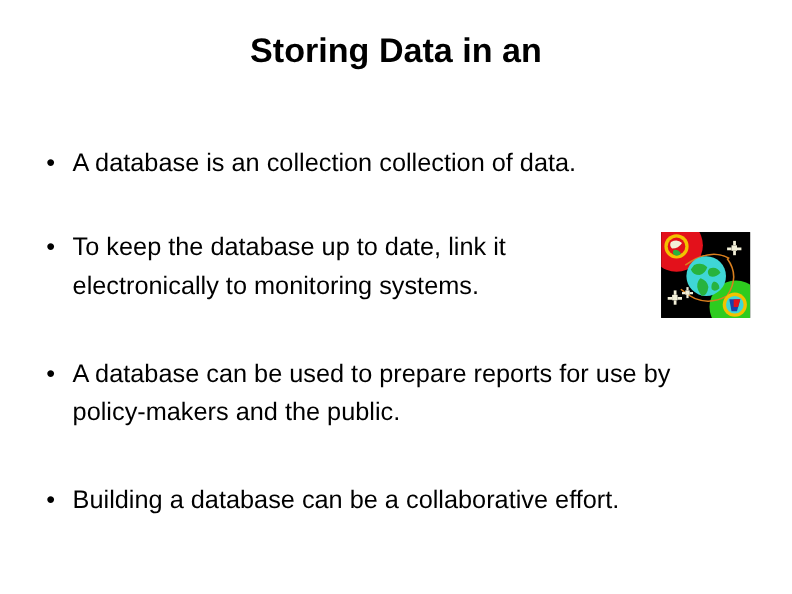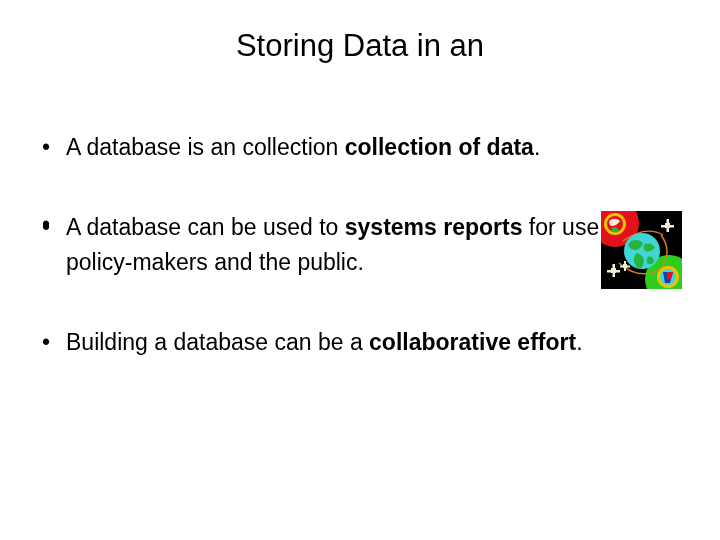--- a/index.html
+++ b/index.html
@@ -25,21 +25,21 @@
 
   
   .slide-title {
     position: absolute;
     left: 0;
     top: 27px;
     width: 720px;
     text-align: center;
     font-size: 31px;
     line-height: 38px;
-    font-weight: normal;
+    font-weight: bold;
     letter-spacing: 0px;
     color: #000000;
   }
   .slide-title .title-line {
     display: block;
     white-space: nowrap;
   }
 
   
   .body-list {
@@ -67,21 +67,21 @@
     width: 18px;
     font-size: 23px;
     line-height: 35px;
     text-align: left;
     color: #000000;
   }
   .bullet-item .bullet-text {
     display: block;
   }
   .bullet-item b {
-    font-weight: bold;
+    font-weight: normal;
   }
 
   
   .bullet-1 { margin-top: 0px; }
   .bullet-2 { margin-top: 42px; }
   .bullet-3 { margin-top: 45px; }
   .bullet-4 { margin-top: 45px; }
 
   
   .w-short { max-width: 520px; }
@@ -117,26 +117,29 @@
 
     <li class="bullet-item bullet-1">
       <span class="bullet-dot">•</span>
       <span class="bullet-text w-mid">
         <span>A database is an collection </span><b>collection of data</b><span>.</span>
       </span>
     </li>
 
     <li class="bullet-item bullet-2">
       <span class="bullet-dot">•</span>
+      <span class="bullet-text w-short">
+        <span>To keep the database up to date, link it electronically to </span><b>monitoring systems</b><span>.</span>
+      </span>
     </li>
 
     <li class="bullet-item bullet-3">
       <span class="bullet-dot">•</span>
       <span class="bullet-text w-mid">
-        <span>A database can be used to </span><b>systems reports</b><span> for use by policy-makers and the public.</span>
+        <span>A database can be used to </span><b>prepare reports</b><span> for use by policy-makers and the public.</span>
       </span>
     </li>
 
     <li class="bullet-item bullet-4">
       <span class="bullet-dot">•</span>
       <span class="bullet-text w-long">
         <span>Building a database can be a </span><b>collaborative effort</b><span>.</span>
       </span>
     </li>
 

